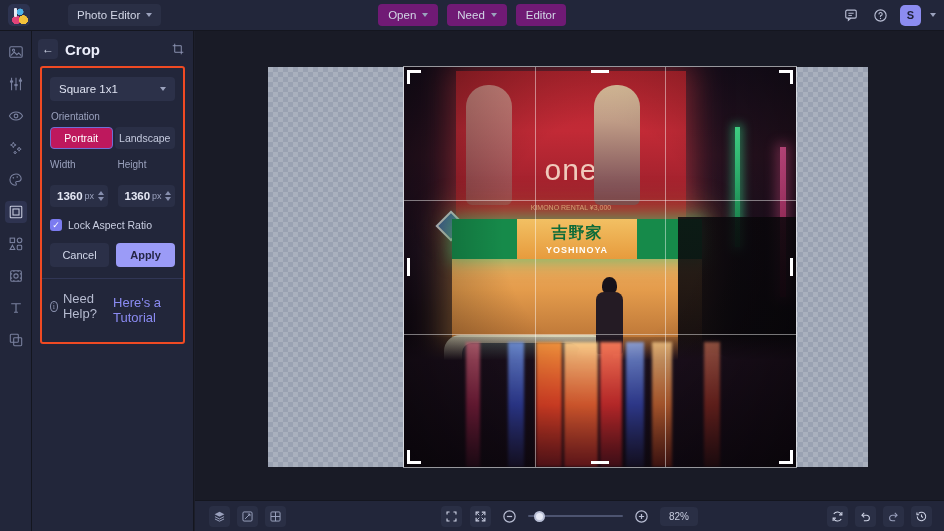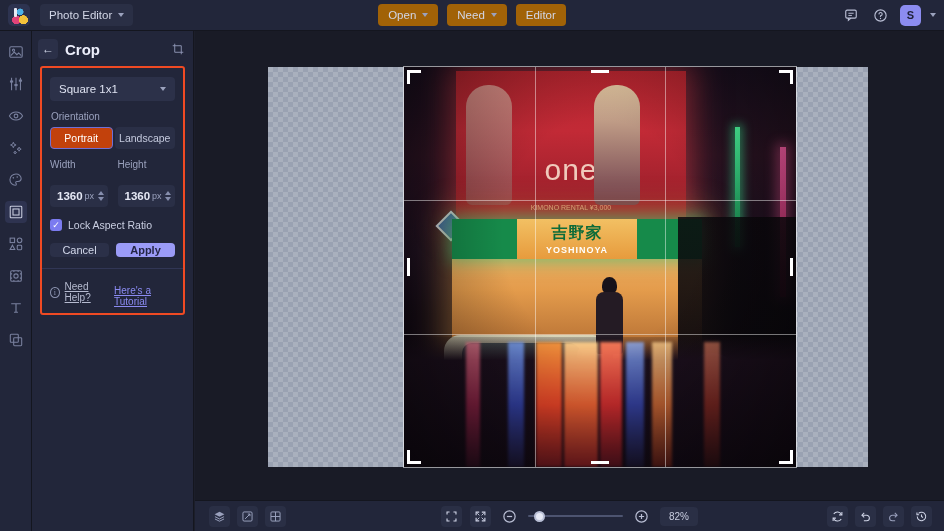--- a/index.html
+++ b/index.html
@@ -15,21 +15,21 @@
     width: 944px; height: 531px;
     background: #1c1e2a;
   }
 
   
   .topbar {
     position: absolute; top: 0; left: 0;
     width: 944px; height: 31px;
     background: #22263a;
     border-bottom: 1px solid #14161f;
-    display: flex; align-items: center;
+    display: flex; align-items: center; gap: 28px;
   }
   .brand-logo {
     width: 22px; height: 22px; margin-left: 8px;
     border-radius: 5px;
     background:
       radial-gradient(circle at 70% 72%, #f5c33b 0 20%, transparent 21%),
       radial-gradient(circle at 38% 72%, #e0437a 0 20%, transparent 21%),
       radial-gradient(circle at 55% 36%, #4fb3e8 0 18%, transparent 19%),
       #2d3350;
     position: relative;
@@ -55,21 +55,21 @@
   }
   .topbar-center {
     position: absolute; left: 0; right: 0;
     display: flex; justify-content: center; align-items: center; gap: 9px;
     pointer-events: none;
   }
   .topbar-center > * { pointer-events: auto; }
   .tb-btn {
     height: 22px; padding: 0 10px;
     display: flex; align-items: center; gap: 6px;
-    background: #a16207; border-radius: 4px;
+    background: #701a75; border-radius: 4px;
     color: #d2d6e6; font-size: 11.5px; cursor: pointer;
   }
   .topbar-right {
     position: absolute; right: 8px;
     display: flex; align-items: center; gap: 9px;
   }
   .ic-btn {
     width: 21px; height: 21px;
     display: flex; align-items: center; justify-content: center;
     cursor: pointer; border-radius: 4px;
@@ -116,39 +116,39 @@
     display: flex; align-items: center; justify-content: center;
     cursor: pointer; font-size: 12px;
   }
   .panel-title { color: #eceefa; font-size: 15px; font-weight: bold; flex: 1; }
   .panel-head-icon { color: #8f97b5; cursor: pointer; display:flex; }
 
   .crop-box {
     margin: 3px 8px 0 8px;
     border: 2px solid #f04a23;
     border-radius: 3px;
-    padding: 9px 8px 6px 8px;
+    padding: 9px 8px 17px 8px;
   }
   .select {
     height: 24px; width: 100%;
     background: #2c3149; border-radius: 4px;
     display: flex; align-items: center; justify-content: space-between;
     padding: 0 9px; color: #dde1f0; font-size: 11.5px; cursor: pointer;
   }
   .field-label { color: #9aa1bd; font-size: 10px; margin: 10px 0 5px 1px; }
   .seg {
     display: flex; gap: 2px; height: 22px;
   }
   .seg-btn {
     flex: 1; display: flex; align-items: center; justify-content: center;
     background: #2a2f46; color: #c5cade; font-size: 10.5px;
     border-radius: 4px; cursor: pointer;
   }
   .seg-btn.active {
-    background: #c2410c; color: #ffffff;
+    background: #be185d; color: #ffffff;
     border: 1px solid #6f6fd6;
   }
   .dims { display: flex; gap: 10px; margin-top: 10px; }
   .dim { flex: 1; }
   .dim-label { color: #9aa1bd; font-size: 10px; margin-bottom: 15px; }
   .dim-input {
     height: 22px; background: #2a2f46; border-radius: 4px;
     display: flex; align-items: center; padding: 0 4px 0 7px;
     gap: 2px;
   }
@@ -168,37 +168,37 @@
     cursor: pointer;
   }
   .cbx {
     width: 12px; height: 12px; border-radius: 3px;
     background: #7b7bf0; display: flex; align-items: center; justify-content: center;
     color: #fff; font-size: 9px; line-height: 1;
   }
   .lock-label { color: #c9cee1; font-size: 10.5px; }
   .btn-row { display: flex; gap: 7px; margin-top: 12px; }
   .btn {
-    flex: 1; height: 14px; border-radius: 4px;
+    flex: 1; height: 24px; border-radius: 4px;
     display: flex; align-items: center; justify-content: center;
     font-size: 11px; cursor: pointer;
   }
   .btn-cancel { background: #2b3048; color: #d3d8ea; }
   .btn-apply { background: #9b9bf7; color: #242645; font-weight: bold; }
   .help-sep { border-top: 1px solid #313655; margin: 11px -8px 0 -8px; }
   .help-row {
     display: flex; align-items: center; gap: 5px; padding-top: 8px;
   }
   .info-ic {
     width: 11px; height: 11px; border-radius: 50%;
     border: 1px solid #8c93b0; color: #8c93b0;
     font-size: 8px; display: flex; align-items: center; justify-content: center;
     font-family: "Liberation Serif", serif;
   }
-  .help-txt { color: #b6bbd0; font-size: 10px; text-decoration: underline; }
+  .help-txt { color: #b6bbd0; font-size: 13px; }
   .help-link { color: #8b8bf2; cursor: pointer; margin-top: 8px; }
 
   
   .stage {
     position: absolute; top: 31px; left: 195px;
     width: 749px; height: 469px;
     background: #191b26;
   }
   .canvas {
     position: absolute;

